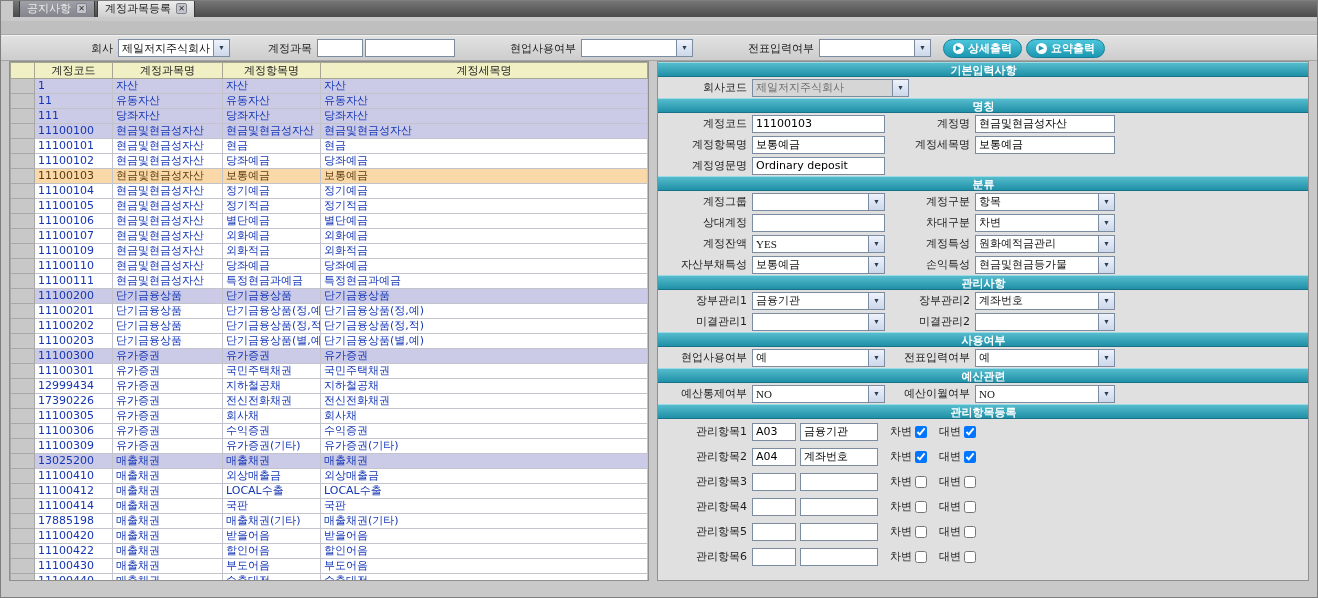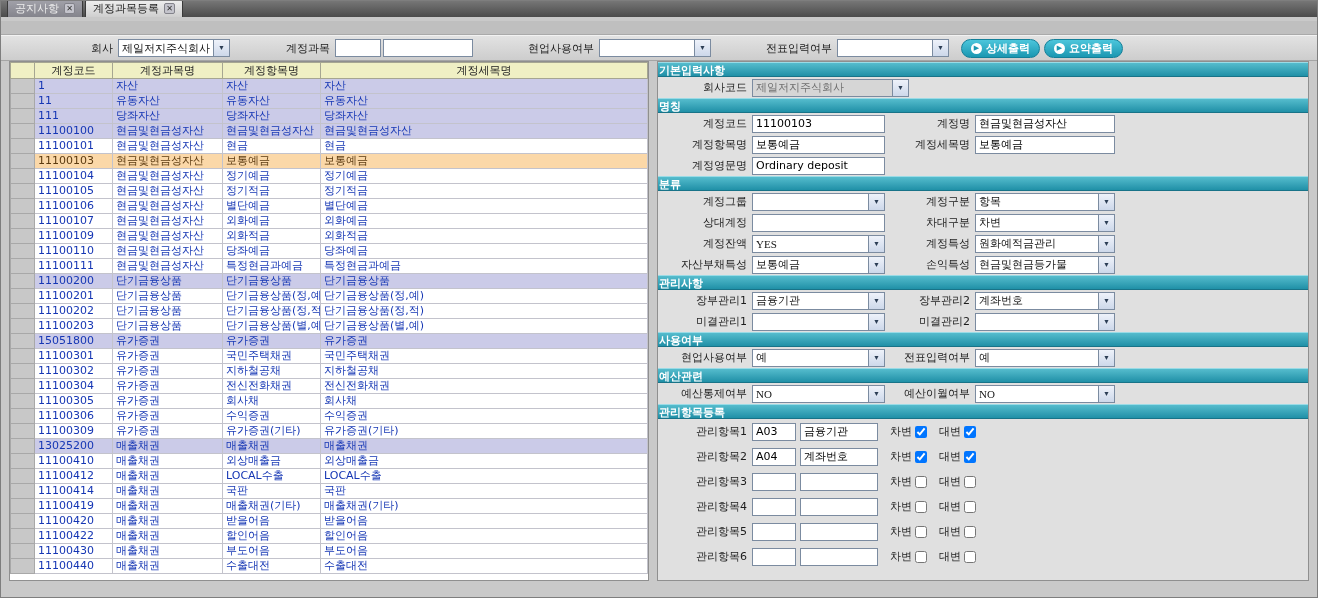--- a/index.html
+++ b/index.html
@@ -2,21 +2,21 @@
 <html><head>
 <meta charset="utf-8">
 <style>
   * { box-sizing: border-box; margin: 0; padding: 0; }
   html,body { background:#9a9a9a; }
   body { font-family: "DejaVu Sans", "Liberation Sans", sans-serif; font-size: 11px; }
 
   .window { position:relative; width:1318px; height:598px; background:#c9c9c9; border:1px solid #7e7e7e; overflow:hidden; }
 
   
-  .tabbar { position:absolute; top:0; left:0; right:0; height:16px; background:linear-gradient(#767676,#4b4b4b); display:flex; align-items:flex-end; padding-left:6px; gap:2px; }
+  .tabbar { position:absolute; top:0; left:12px; right:0; height:16px; background:linear-gradient(#767676,#4b4b4b); display:flex; align-items:flex-end; padding-left:6px; gap:2px; }
   .tab { height:18px; display:flex; align-items:center; gap:5px; padding:0 7px; font-size:11px; border:1px solid #3a3a3a; border-bottom:none; border-radius:3px 3px 0 0; cursor:default; }
   .tab.inactive { background:linear-gradient(#a2a2aa,#84848c); color:#ececec; }
   .tab.active { background:linear-gradient(#efefef,#cfcfcf); color:#1a1a1a; }
   .tab-close { width:11px; height:11px; background:#c4c4cc; color:#333; font-size:8px; line-height:10px; text-align:center; border:1px solid #83838b; border-radius:2px; }
 
   
   .menu-strip { position:absolute; top:20px; left:0; right:0; height:14px; background:#bfbfbf; border-bottom:1px solid #a9a9a9; }
   .menu-open-btn { position:absolute; top:15px; left:4px; height:16px; padding:0 10px; background:linear-gradient(#e25555,#a81d1d); color:#fff; font-size:8px; font-weight:bold; font-style:italic; border:1px solid #7c1414; border-radius:6px; line-height:10px; letter-spacing:1px; cursor:pointer; }
 
   
@@ -45,21 +45,21 @@
   table.acct-table td { border:1px solid #c3c3cc; height:14.3px; line-height:14px; font-size:11px; color:#1536b4; padding:0 3px; white-space:nowrap; overflow:hidden; }
   table.acct-table td.selcol { background:#c8c8c8; border-color:#a8a8a8; }
   tr.group td { background:#cbcbe8; }
   tr.normal td { background:#ffffff; }
   tr.selected td { background:#fbd8a8; color:#5b3a10; }
   tr.group td.selcol, tr.selected td.selcol { background:#c8c8c8; }
   .col-sel { width:24px; } .col-code { width:78px; } .col-name { width:110px; } .col-item { width:98px; }
 
   
   .panel { flex:1; border:1px solid #8f8f8f; background:#e0e0e0; overflow:hidden; }
-  .sec-header { height:15px; background:linear-gradient(#55bccd,#2090a7); color:#fff; font-weight:bold; font-size:11px; line-height:15px; padding-left:1px; border-top:1px solid #9adbe6; border-bottom:1px solid #187388; }
+  .sec-header { height:15px; background:linear-gradient(#55bccd,#2090a7); color:#fff; font-weight:bold; font-size:11px; line-height:15px; padding-left:1px; border-top:1px solid #9adbe6; border-bottom:1px solid #187388;text-align:center; }
   .field-row { display:flex; align-items:center; height:21px; }
   .flabel { width:94px; text-align:right; padding-right:5px; color:#1c1c1c; white-space:nowrap; }
   .flabel.c2 { width:90px; }
   .ctl1 { width:133px; }
   .ctl2 { width:140px; }
   .ctl-wide { width:157px; }
   .mgmt-row { height:25px; }
   .mg-code { width:44px; }
   .mg-name { width:78px; margin-left:4px; }
   .cb-label { margin-left:12px; margin-right:3px; color:#1c1c1c; }
@@ -84,21 +84,21 @@
   <div class="menu-strip">
     <button class="menu-open-btn">MENU OPEN</button>
   </div>
 
   <div class="toolbar">
     <span class="tb-label" style="margin-left:90px;">회사</span>
     <div class="sel" style="width:112px;">
       <span class="sel-text">제일저지주식회사</span>
       <span class="sel-arrow">▼</span>
     </div>
-    <span class="tb-label" style="margin-left:56px;">계정과목</span>
+    <span class="tb-label" style="margin-left:38px;">계정과목</span>
     <input class="tinput small" value="" style="">
     <input class="tinput mid" value="" style="">
     <span class="tb-label" style="margin-left:55px;">현업사용여부</span>
     <div class="sel" style="width:112px;">
       <span class="sel-text"></span>
       <span class="sel-arrow">▼</span>
     </div>
     <span class="tb-label" style="margin-left:55px;">전표입력여부</span>
     <div class="sel" style="width:112px;">
       <span class="sel-text"></span>
@@ -163,20 +163,27 @@
               <td>현금및현금성자산</td>
               <td>현금및현금성자산</td>
             </tr>
             <tr class="normal">
               <td class="selcol"></td>
               <td>11100101</td>
               <td>현금및현금성자산</td>
               <td>현금</td>
               <td>현금</td>
             </tr>
+            <tr class="normal">
+              <td class="selcol"></td>
+              <td>11100102</td>
+              <td>현금및현금성자산</td>
+              <td>당좌예금</td>
+              <td>당좌예금</td>
+            </tr>
             <tr class="selected">
               <td class="selcol"></td>
               <td>11100103</td>
               <td>현금및현금성자산</td>
               <td>보통예금</td>
               <td>보통예금</td>
             </tr>
             <tr class="normal">
               <td class="selcol"></td>
               <td>11100104</td>
@@ -249,42 +256,42 @@
             </tr>
             <tr class="normal">
               <td class="selcol"></td>
               <td>11100203</td>
               <td>단기금융상품</td>
               <td>단기금융상품(별,예)</td>
               <td>단기금융상품(별,예)</td>
             </tr>
             <tr class="group">
               <td class="selcol"></td>
-              <td>15051800</td>
+              <td>11100300</td>
               <td>유가증권</td>
               <td>유가증권</td>
               <td>유가증권</td>
             </tr>
             <tr class="normal">
               <td class="selcol"></td>
               <td>11100301</td>
               <td>유가증권</td>
               <td>국민주택채권</td>
               <td>국민주택채권</td>
             </tr>
             <tr class="normal">
               <td class="selcol"></td>
-              <td>11100302</td>
+              <td>12999434</td>
               <td>유가증권</td>
               <td>지하철공채</td>
               <td>지하철공채</td>
             </tr>
             <tr class="normal">
               <td class="selcol"></td>
-              <td>11100304</td>
+              <td>17390226</td>
               <td>유가증권</td>
               <td>전신전화채권</td>
               <td>전신전화채권</td>
             </tr>
             <tr class="normal">
               <td class="selcol"></td>
               <td>11100305</td>
               <td>유가증권</td>
               <td>회사채</td>
               <td>회사채</td>
@@ -326,21 +333,21 @@
             </tr>
             <tr class="normal">
               <td class="selcol"></td>
               <td>11100414</td>
               <td>매출채권</td>
               <td>국판</td>
               <td>국판</td>
             </tr>
             <tr class="normal">
               <td class="selcol"></td>
-              <td>11100419</td>
+              <td>17885198</td>
               <td>매출채권</td>
               <td>매출채권(기타)</td>
               <td>매출채권(기타)</td>
             </tr>
             <tr class="normal">
               <td class="selcol"></td>
               <td>11100420</td>
               <td>매출채권</td>
               <td>받을어음</td>
               <td>받을어음</td>

